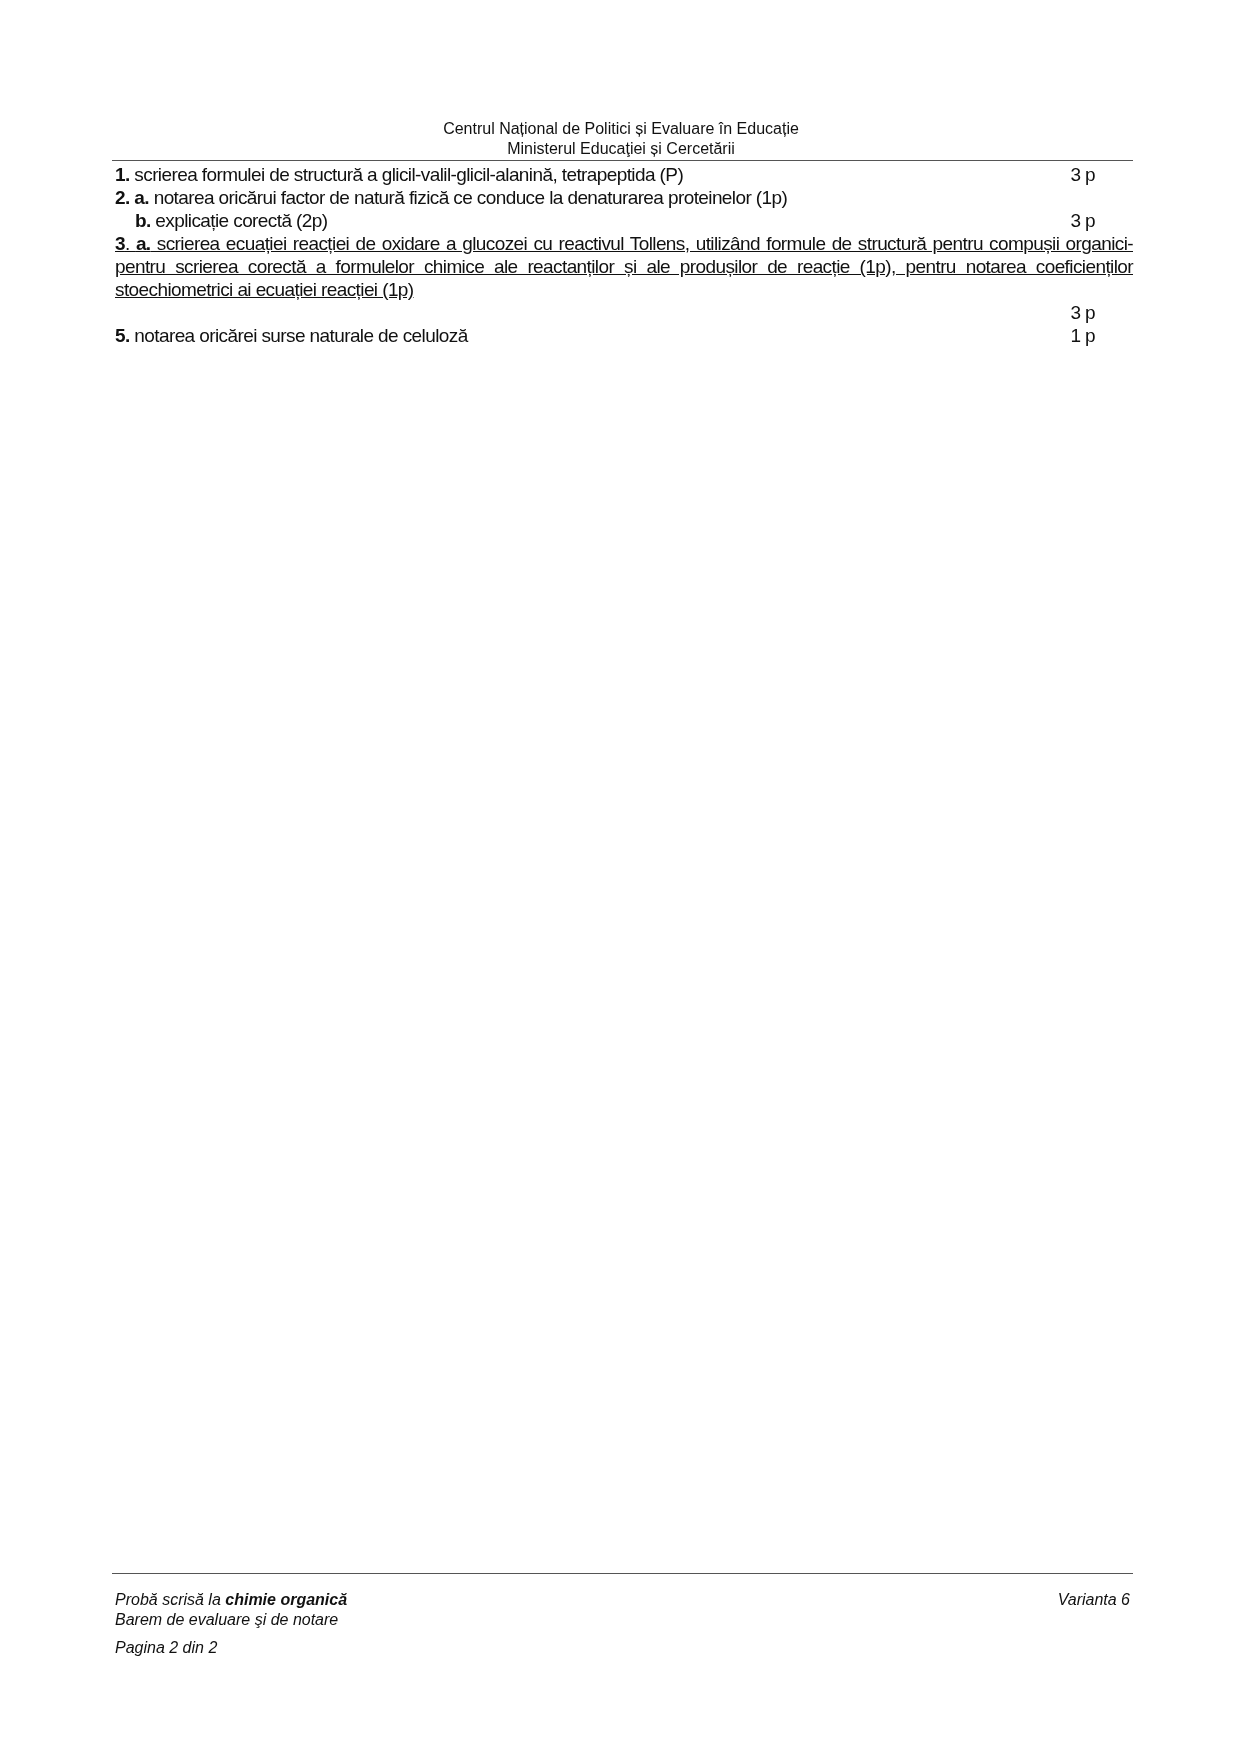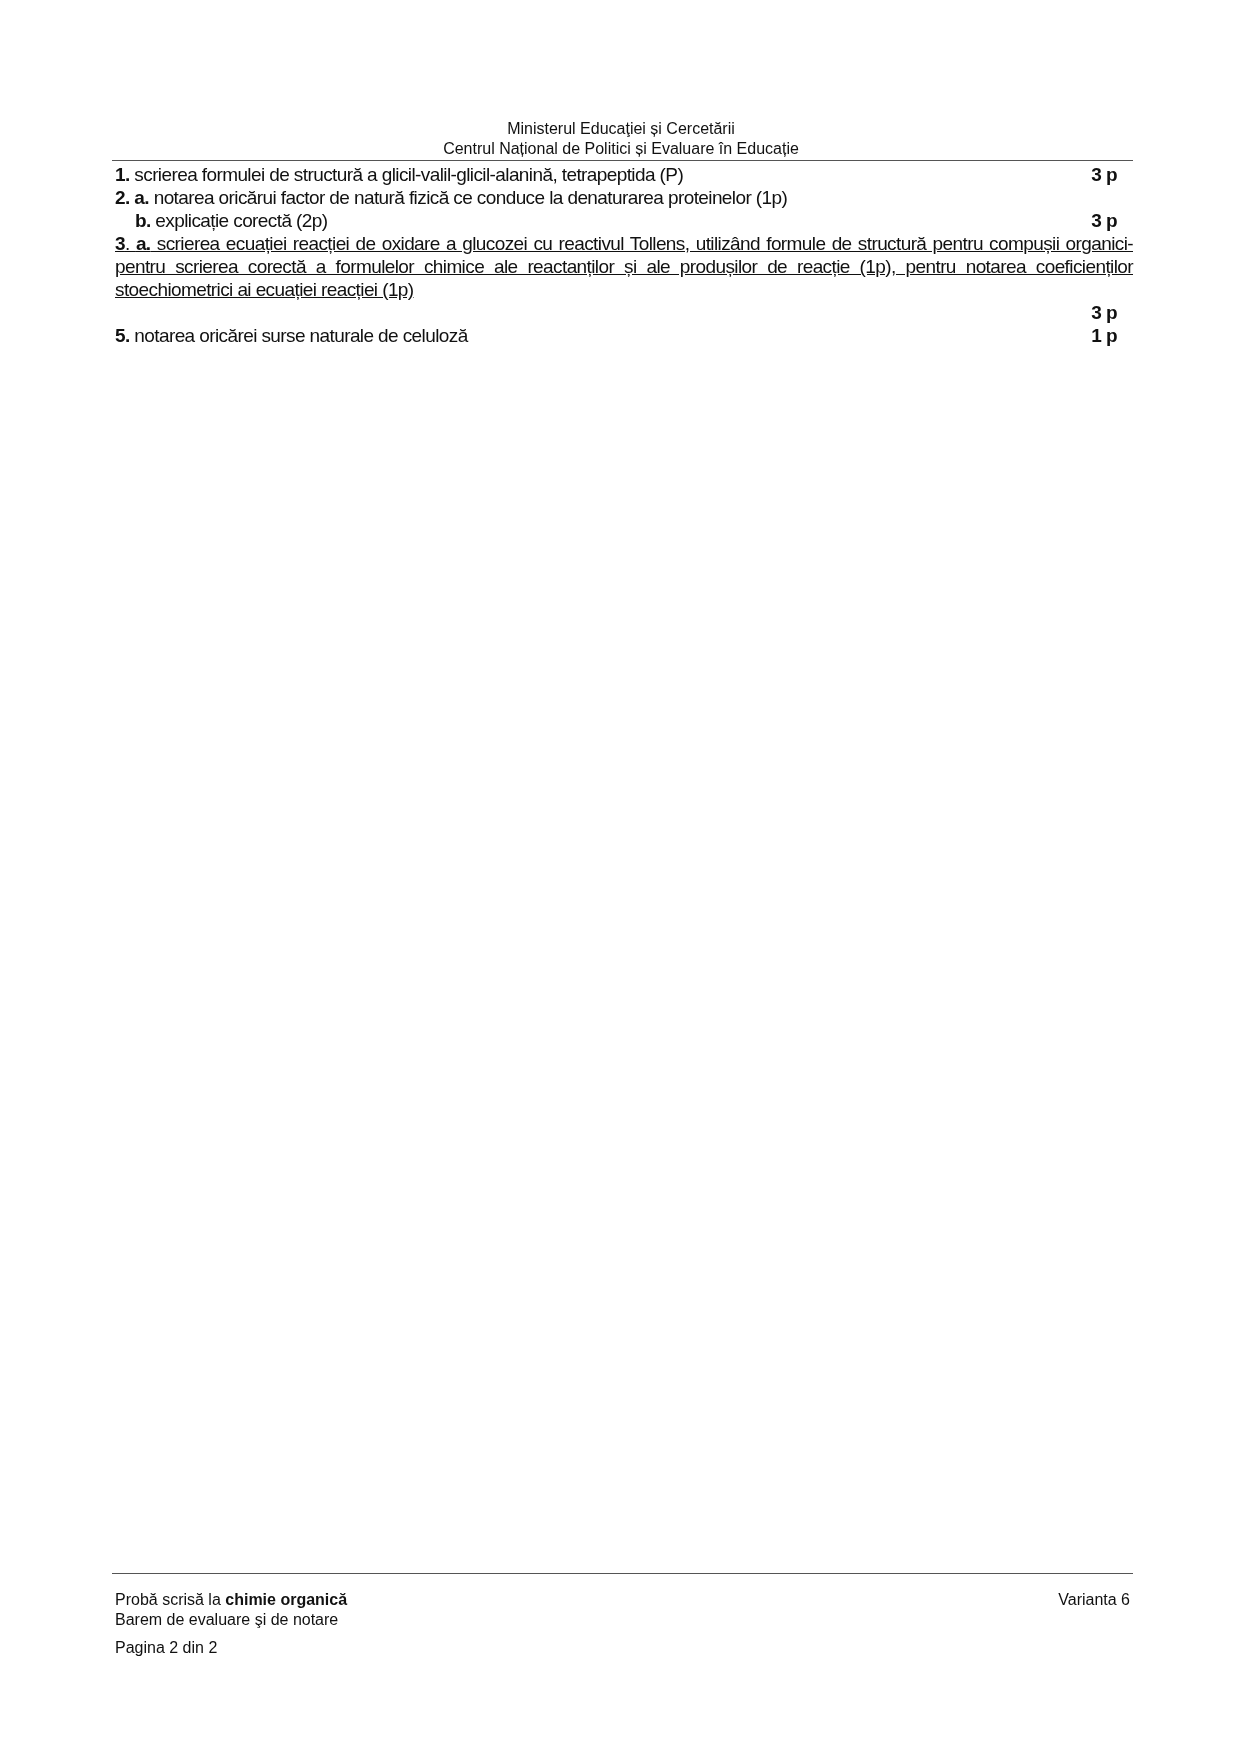--- a/index.html
+++ b/index.html
@@ -11,36 +11,36 @@
       position: absolute; left: 112px; width: 1018px; top: 119px;
       text-align: center; font-size: 16px; line-height: 20px;
     }
     .rule { position: absolute; left: 112px; width: 1021px; height: 1px; background: #555; }
     .content {
       position: absolute; left: 115px; width: 1018px; top: 163px;
       font-size: 19px; line-height: 23px; letter-spacing: -0.6px;
     }
     .line { position: relative; height: 23px; white-space: nowrap; }
     .line.wrap { white-space: normal; height: auto; text-align: justify; text-decoration: underline; }
-    .pts { position: absolute; right: 16px; top: 0; font-weight: bold; }
+    .pts { position: absolute; right: 38px; top: 0; font-weight: normal; }
     .b { font-weight: bold; }
     .ind1 { padding-left: 20px; }
     .ind2 { padding-left: 24px; }
     .ind3 { padding-left: 20px; }
     sub { font-size: 12px; line-height: 0; vertical-align: -4px; }
-    .footer { position: absolute; left: 115px; width: 1015px; font-size: 16px; line-height: 20px; }
+    .footer { position: absolute; left: 115px; width: 1015px; font-size: 16px; line-height: 20px; font-style: italic; }
     .f-right { position: absolute; right: 0; top: 0; }
     .f-center { position: absolute; left: 0; width: 100%; text-align: left; }
   </style>
 </head>
 <body>
 
 <div class="header">
+  <div>Centrul Național de Politici și Evaluare în Educație</div>
   <div>Ministerul Educaţiei și Cercetării</div>
-  <div>Centrul Național de Politici și Evaluare în Educație</div>
 </div>
 <div class="rule" style="top:160px;"></div>
 
 <div class="content">
 
   <div class="line">
     <span class="b">1.</span><span> scrierea formulei de structură a glicil-valil-glicil-alanină, tetrapeptida (P)</span>
     <span class="pts">3 p</span>
   </div>
 

